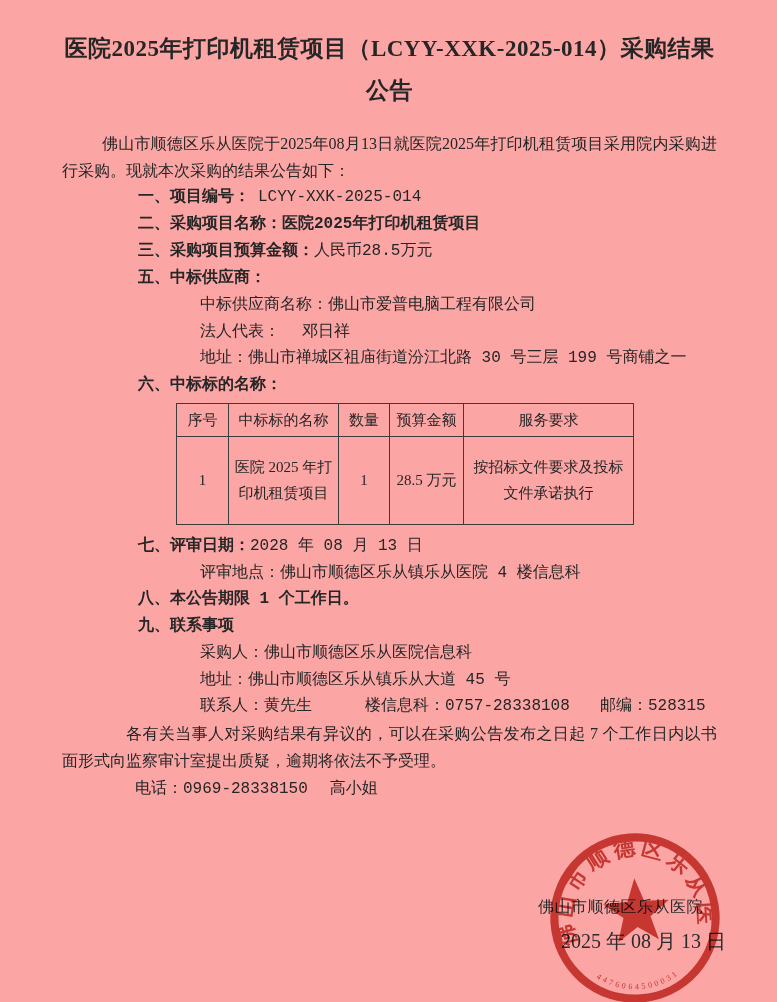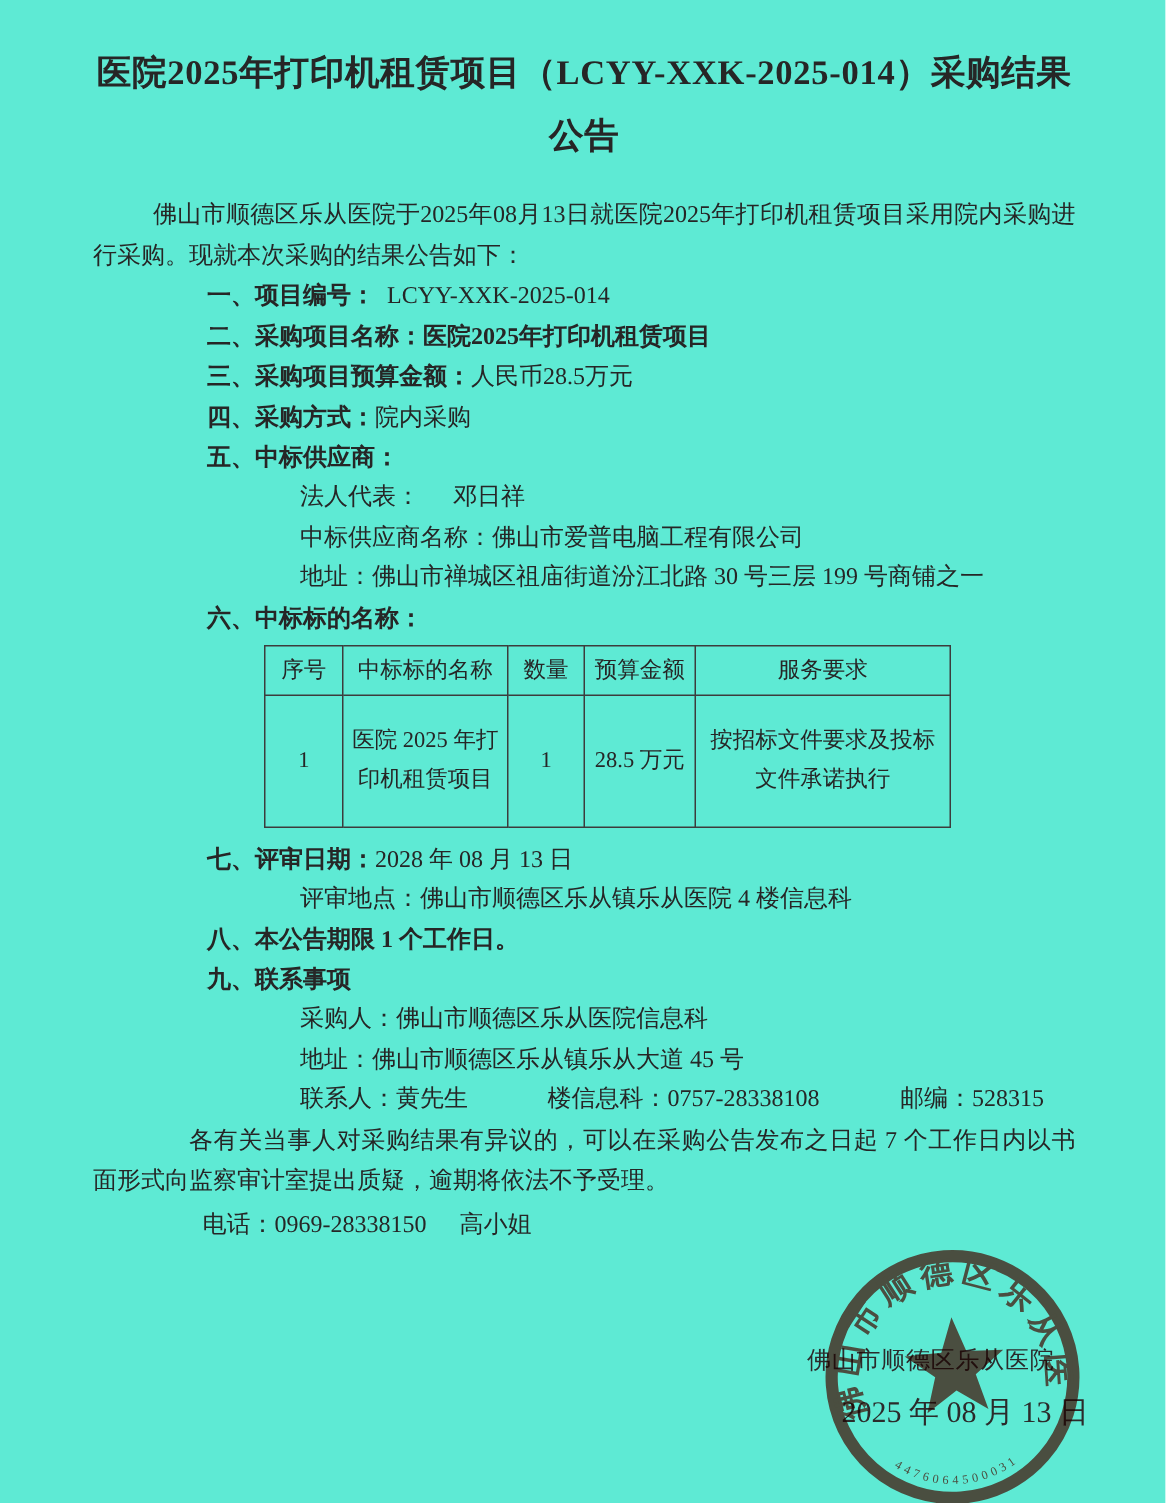--- a/index.html
+++ b/index.html
@@ -4,21 +4,21 @@
 <style>
   * { margin: 0; padding: 0; box-sizing: border-box; }
   html, body { background: #ffffff; }
   body { font-family: "Liberation Serif", "DejaVu Serif", serif; color: #262626; }
 
   .page {
     position: relative;
     width: 777px;
     height: 1002px;
     margin: 0 auto;
-    background: #5eead4;
+    background: #fca5a5;
     overflow: hidden;
     padding: 0 60px 0 62px;
   }
 
   .title {
     margin: 28px auto 0;
     max-width: 660px;
     text-align: center;
     font-size: 23px;
     font-weight: 700;
@@ -27,21 +27,21 @@
   }
 
   .intro {
     margin-top: 18px;
     font-size: 16px;
     line-height: 27px;
     text-indent: 40px;
     text-align: justify;
   }
 
-  .line { font-size: 16px; line-height: 27px; }
+  .line { font-size: 16px; line-height: 27px; font-family: Liberation Mono, monospace; }
   .item { padding-left: 76px; }
   .sub  { padding-left: 138px; line-height: 26.5px; }
   .lbl  { font-weight: 700; }
   .gap-wide { display: inline-block; width: 22px; }
   .gap-sm   { display: inline-block; width: 8px; }
 
   table.award {
     margin: 4px 0 6px 114px;
     border-collapse: collapse;
     table-layout: fixed;
@@ -118,34 +118,31 @@
   </div>
 
   <div class="line item">
     <span class="lbl">二、采购项目名称：</span><span class="lbl">医院2025年打印机租赁项目</span>
   </div>
 
   <div class="line item">
     <span class="lbl">三、采购项目预算金额：</span><span>人民币28.5万元</span>
   </div>
 
-  <div class="line item">
-    <span class="lbl">四、采购方式：</span><span>院内采购</span>
-  </div>
 
   <div class="line item">
     <span class="lbl">五、中标供应商：</span>
   </div>
 
   <div class="line sub">
+    <span>中标供应商名称：</span><span>佛山市爱普电脑工程有限公司</span>
+  </div>
+
+  <div class="line sub">
     <span>法人代表：</span><span class="gap-wide"></span><span>邓日祥</span>
-  </div>
-
-  <div class="line sub">
-    <span>中标供应商名称：</span><span>佛山市爱普电脑工程有限公司</span>
   </div>
 
   <div class="line sub">
     <span>地址：</span><span>佛山市禅城区祖庙街道汾江北路 30 号三层 199 号商铺之一</span>
   </div>
 
   <div class="line item">
     <span class="lbl">六、中标标的名称：</span>
   </div>
 

